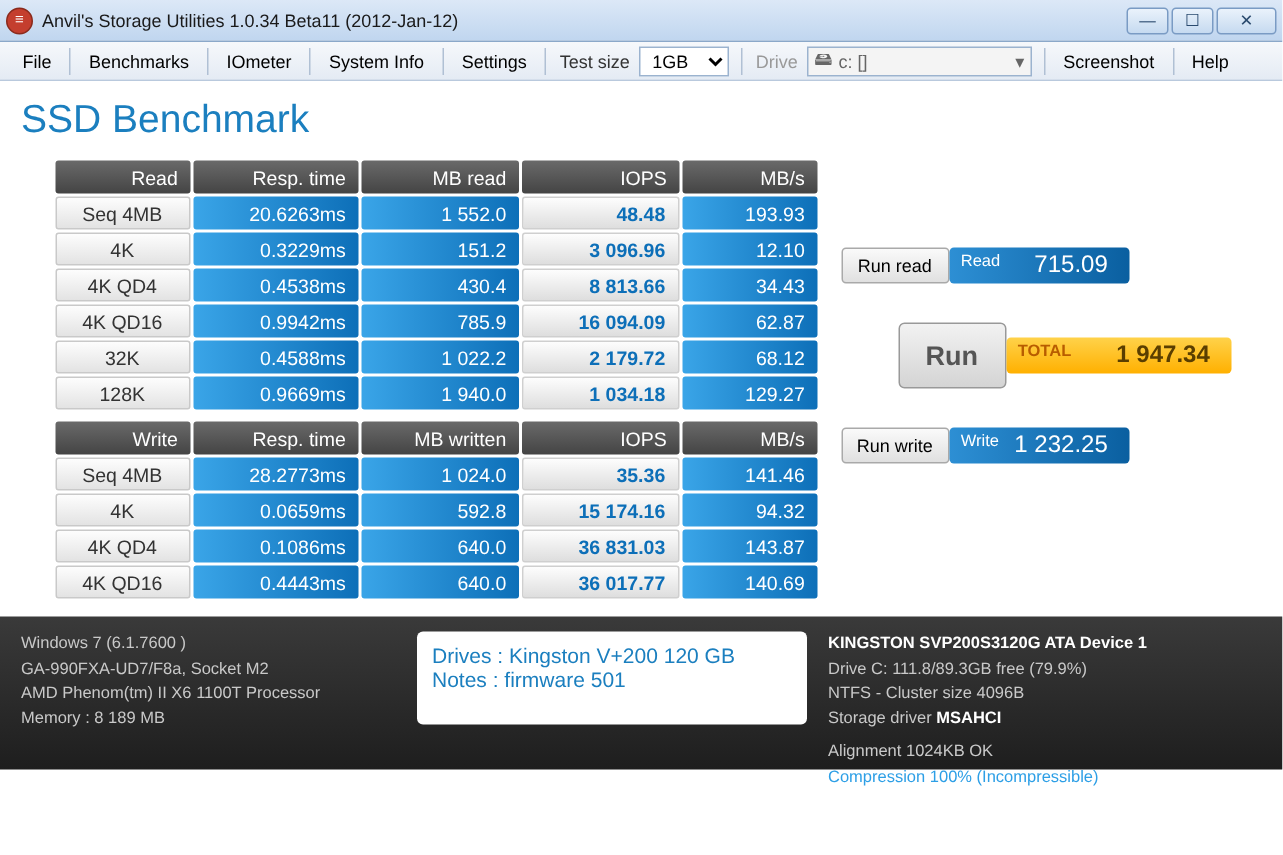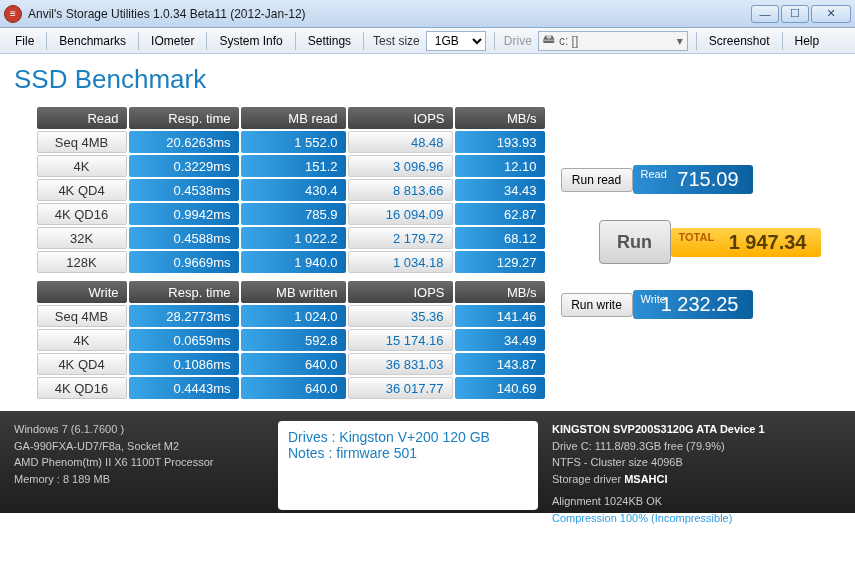--- a/index.html
+++ b/index.html
@@ -26,40 +26,40 @@
 
 table.bench { border-collapse:separate; border-spacing:2px 2px; font-size:13px; }
 table.bench th, table.bench td { height:22px; text-align:right; padding:0 8px; vertical-align:middle; border-radius:2px; }
 table.bench th { background:linear-gradient(#6a6a6a,#444); color:#fff; font-weight:normal; }
 table.bench th.rowlabel-h { width:90px; }
 table.bench td.rowlabel { width:90px; background:linear-gradient(#fdfdfd,#e3e3e3); color:#333; text-align:center; border:1px solid #c9c9c9; }
 table.bench td.resp, table.bench td.mb, table.bench td.mbs { background:linear-gradient(90deg,#3aa5e8,#0d6fb8); color:#fff; }
 table.bench td.iops { background:linear-gradient(#fdfdfd,#dedede); color:#0d6fb8; font-weight:500; border:1px solid #cfcfcf;}
 table.bench td.resp { width:110px; }
 table.bench td.mb { width:105px;margin-left:34px; }
-table.bench td.iops { width:105px; }
+table.bench td.iops { width:105px;font-weight:bold; }
 table.bench td.mbs { width:90px; }
 
 .side { display:flex; flex-direction:column; gap:8px; padding-top:60px; }
 .side-row { display:flex; align-items:center; }
 .run-btn { width:72px; height:24px; font-size:12px; background:linear-gradient(#fafafa,#e0e0e0); border:1px solid #a9a9a9; border-radius:3px; cursor:pointer; }
 .run-big { width:72px; height:44px; font-size:18px; font-weight:bold; color:#555; background:linear-gradient(#f2f2f2,#d4d4d4); border:1px solid #999; border-radius:4px; cursor:pointer;margin-left:38px;}
 .score { color:#fff; border-radius:3px; padding:3px 14px 3px 10px; min-width:120px; text-align:right; position:relative; }
 .score .lbl { position:absolute; left:8px; top:3px; font-size:11px; }
-.score .val { font-size:20px; font-weight:400; }
+.score .val { font-size:16px; font-weight:400; }
 .score.read { background:linear-gradient(90deg,#2d8fd4,#0a5fa0); }
 .score.write { background:linear-gradient(90deg,#2d8fd4,#0a5fa0); }
 .score.total { background:linear-gradient(#ffd24a,#ffb000); color:#5a3e00; min-width:150px; }
 .score.total .lbl { color:#b85c00; font-weight:bold; }
 .score.total .val { font-weight:bold; }
 
 .footer { margin-top:10px; background:linear-gradient(#3a3a3a,#1e1e1e); color:#c9c9c9; font-size:11px; padding:10px 14px; display:flex; gap:14px; height:102px;}
 .footer .col { line-height:1.5; }
 .footer .col.left { flex:0 0 250px; }
-.footer .notes { flex:0 0 260px; background:#fff; color:#1b7fbf; border-radius:4px; padding:8px 10px; font-size:14px; height:89px;}
+.footer .notes { flex:0 0 260px; background:#fff; color:#1b7fbf; border-radius:4px; padding:8px 10px; font-size:14px; height:62px;}
 .footer .col.right { flex:1; }
 .footer .link { color:#2d9fe6; cursor:pointer; }
 .footer b { color:#fff; }
 </style>
 </head>
 <body>
 
 <div class="titlebar">
   <div class="titlebar-icon">≡</div>
   <div class="titlebar-text">Anvil's Storage Utilities 1.0.34 Beta11 (2012-Jan-12)</div>
@@ -168,21 +168,21 @@
               <td class="resp">28.2773ms</td>
               <td class="mb">1 024.0</td>
               <td class="iops">35.36</td>
               <td class="mbs">141.46</td>
             </tr>
             <tr>
               <td class="rowlabel">4K</td>
               <td class="resp">0.0659ms</td>
               <td class="mb">592.8</td>
               <td class="iops">15 174.16</td>
-              <td class="mbs">34.49</td>
+              <td class="mbs">94.32</td>
             </tr>
             <tr>
               <td class="rowlabel">4K QD4</td>
               <td class="resp">0.1086ms</td>
               <td class="mb">640.0</td>
               <td class="iops">36 831.03</td>
               <td class="mbs">143.87</td>
             </tr>
             <tr>
               <td class="rowlabel">4K QD16</td>

